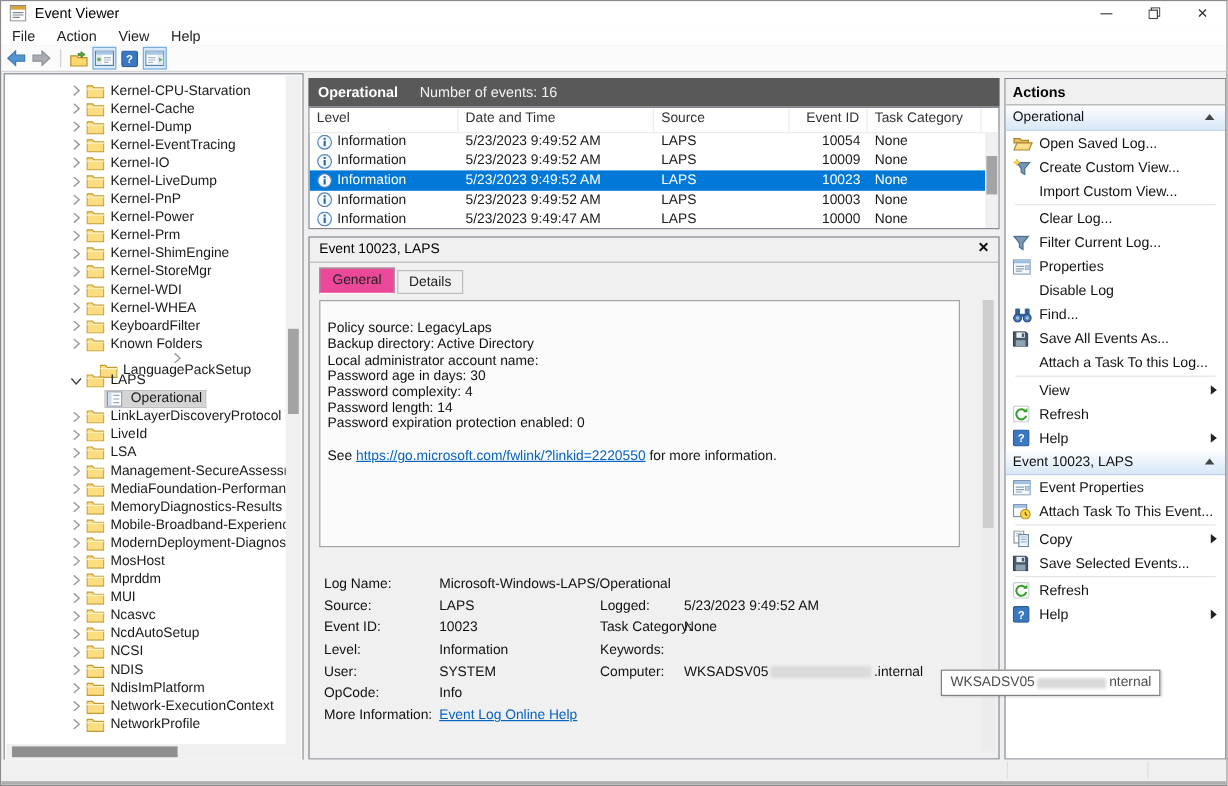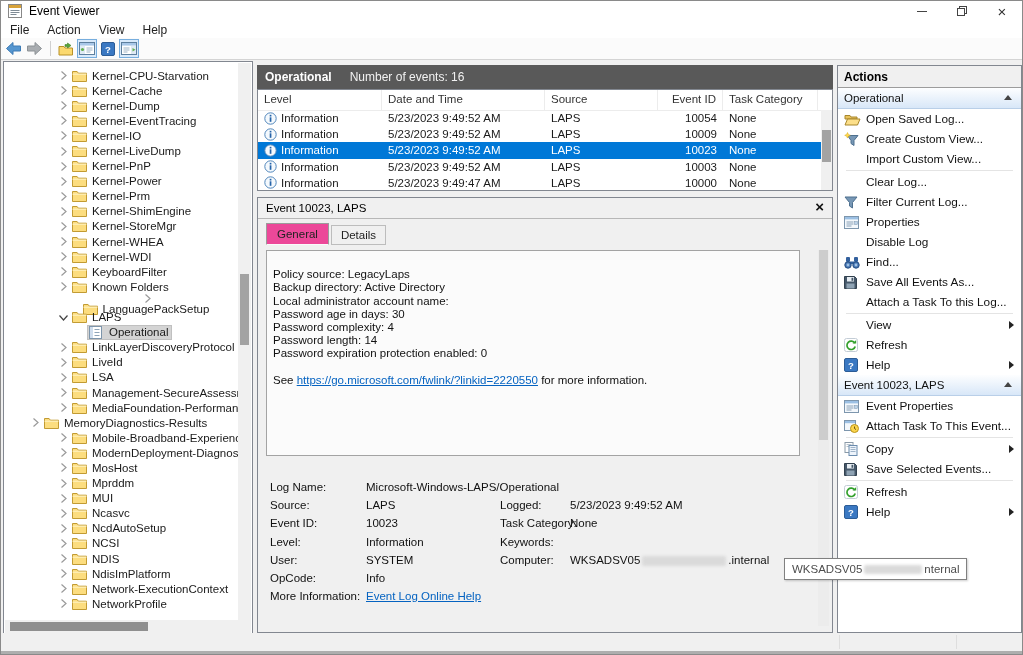--- a/index.html
+++ b/index.html
@@ -376,37 +376,37 @@
               <path d="M2.5 0.5 L7 4.5 L2.5 8.5" fill="none" stroke="#9a9a9a" stroke-width="1.2"></path>
             </svg>
           </span>
           <span class="row-core">
             <span class="t-icon">
               <svg width="15" height="12" viewBox="0 0 15 12">
                 <path d="M0.5 1.5 h4.6 l1.3 1.7 h8.1 v8.3 h-14 z" fill="#fcdd7f" stroke="#c29b33"></path>
                 <path d="M0.5 4.2 h14" stroke="#fff3c9"></path>
               </svg>
             </span>
+            <span class="t-label">Kernel-WDI</span>
+          </span>
+        </div>
+        <div class="tree-row" style="padding-left: 50px;">
+          <span class="chev">
+            <svg width="9" height="9" viewBox="0 0 9 9">
+              <path d="M2.5 0.5 L7 4.5 L2.5 8.5" fill="none" stroke="#9a9a9a" stroke-width="1.2"></path>
+            </svg>
+          </span>
+          <span class="row-core">
+            <span class="t-icon">
+              <svg width="15" height="12" viewBox="0 0 15 12">
+                <path d="M0.5 1.5 h4.6 l1.3 1.7 h8.1 v8.3 h-14 z" fill="#fcdd7f" stroke="#c29b33"></path>
+                <path d="M0.5 4.2 h14" stroke="#fff3c9"></path>
+              </svg>
+            </span>
             <span class="t-label">Kernel-WHEA</span>
-          </span>
-        </div>
-        <div class="tree-row" style="padding-left: 50px;">
-          <span class="chev">
-            <svg width="9" height="9" viewBox="0 0 9 9">
-              <path d="M2.5 0.5 L7 4.5 L2.5 8.5" fill="none" stroke="#9a9a9a" stroke-width="1.2"></path>
-            </svg>
-          </span>
-          <span class="row-core">
-            <span class="t-icon">
-              <svg width="15" height="12" viewBox="0 0 15 12">
-                <path d="M0.5 1.5 h4.6 l1.3 1.7 h8.1 v8.3 h-14 z" fill="#fcdd7f" stroke="#c29b33"></path>
-                <path d="M0.5 4.2 h14" stroke="#fff3c9"></path>
-              </svg>
-            </span>
-            <span class="t-label">Kernel-WDI</span>
           </span>
         </div>
         <div class="tree-row" style="padding-left: 50px;">
           <span class="chev">
             <svg width="9" height="9" viewBox="0 0 9 9">
               <path d="M2.5 0.5 L7 4.5 L2.5 8.5" fill="none" stroke="#9a9a9a" stroke-width="1.2"></path>
             </svg>
           </span>
           <span class="row-core">
             <span class="t-icon">
@@ -552,21 +552,21 @@
           <span class="row-core">
             <span class="t-icon">
               <svg width="15" height="12" viewBox="0 0 15 12">
                 <path d="M0.5 1.5 h4.6 l1.3 1.7 h8.1 v8.3 h-14 z" fill="#fcdd7f" stroke="#c29b33"></path>
                 <path d="M0.5 4.2 h14" stroke="#fff3c9"></path>
               </svg>
             </span>
             <span class="t-label">MediaFoundation-Performance</span>
           </span>
         </div>
-        <div class="tree-row" style="padding-left: 22px;">
+        <div class="tree-row" style="padding-left: 50px;">
           <span class="chev">
             <svg width="9" height="9" viewBox="0 0 9 9">
               <path d="M2.5 0.5 L7 4.5 L2.5 8.5" fill="none" stroke="#9a9a9a" stroke-width="1.2"></path>
             </svg>
           </span>
           <span class="row-core">
             <span class="t-icon">
               <svg width="15" height="12" viewBox="0 0 15 12">
                 <path d="M0.5 1.5 h4.6 l1.3 1.7 h8.1 v8.3 h-14 z" fill="#fcdd7f" stroke="#c29b33"></path>
                 <path d="M0.5 4.2 h14" stroke="#fff3c9"></path>

